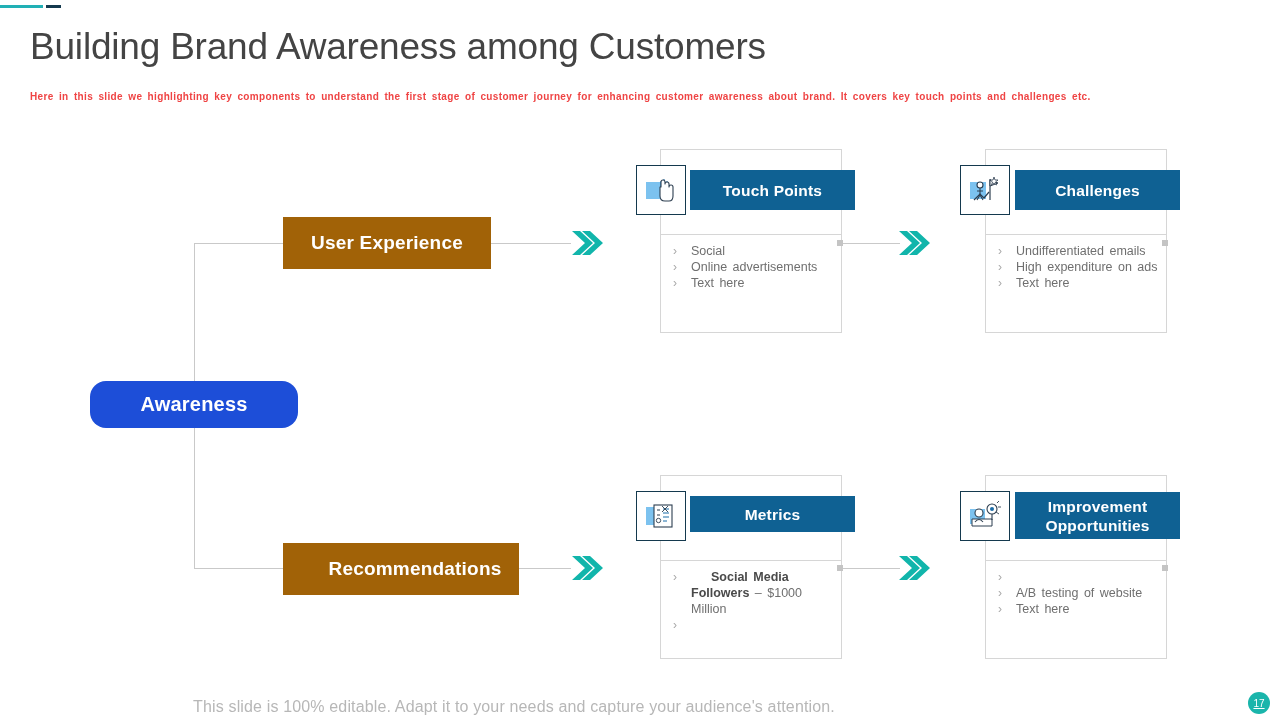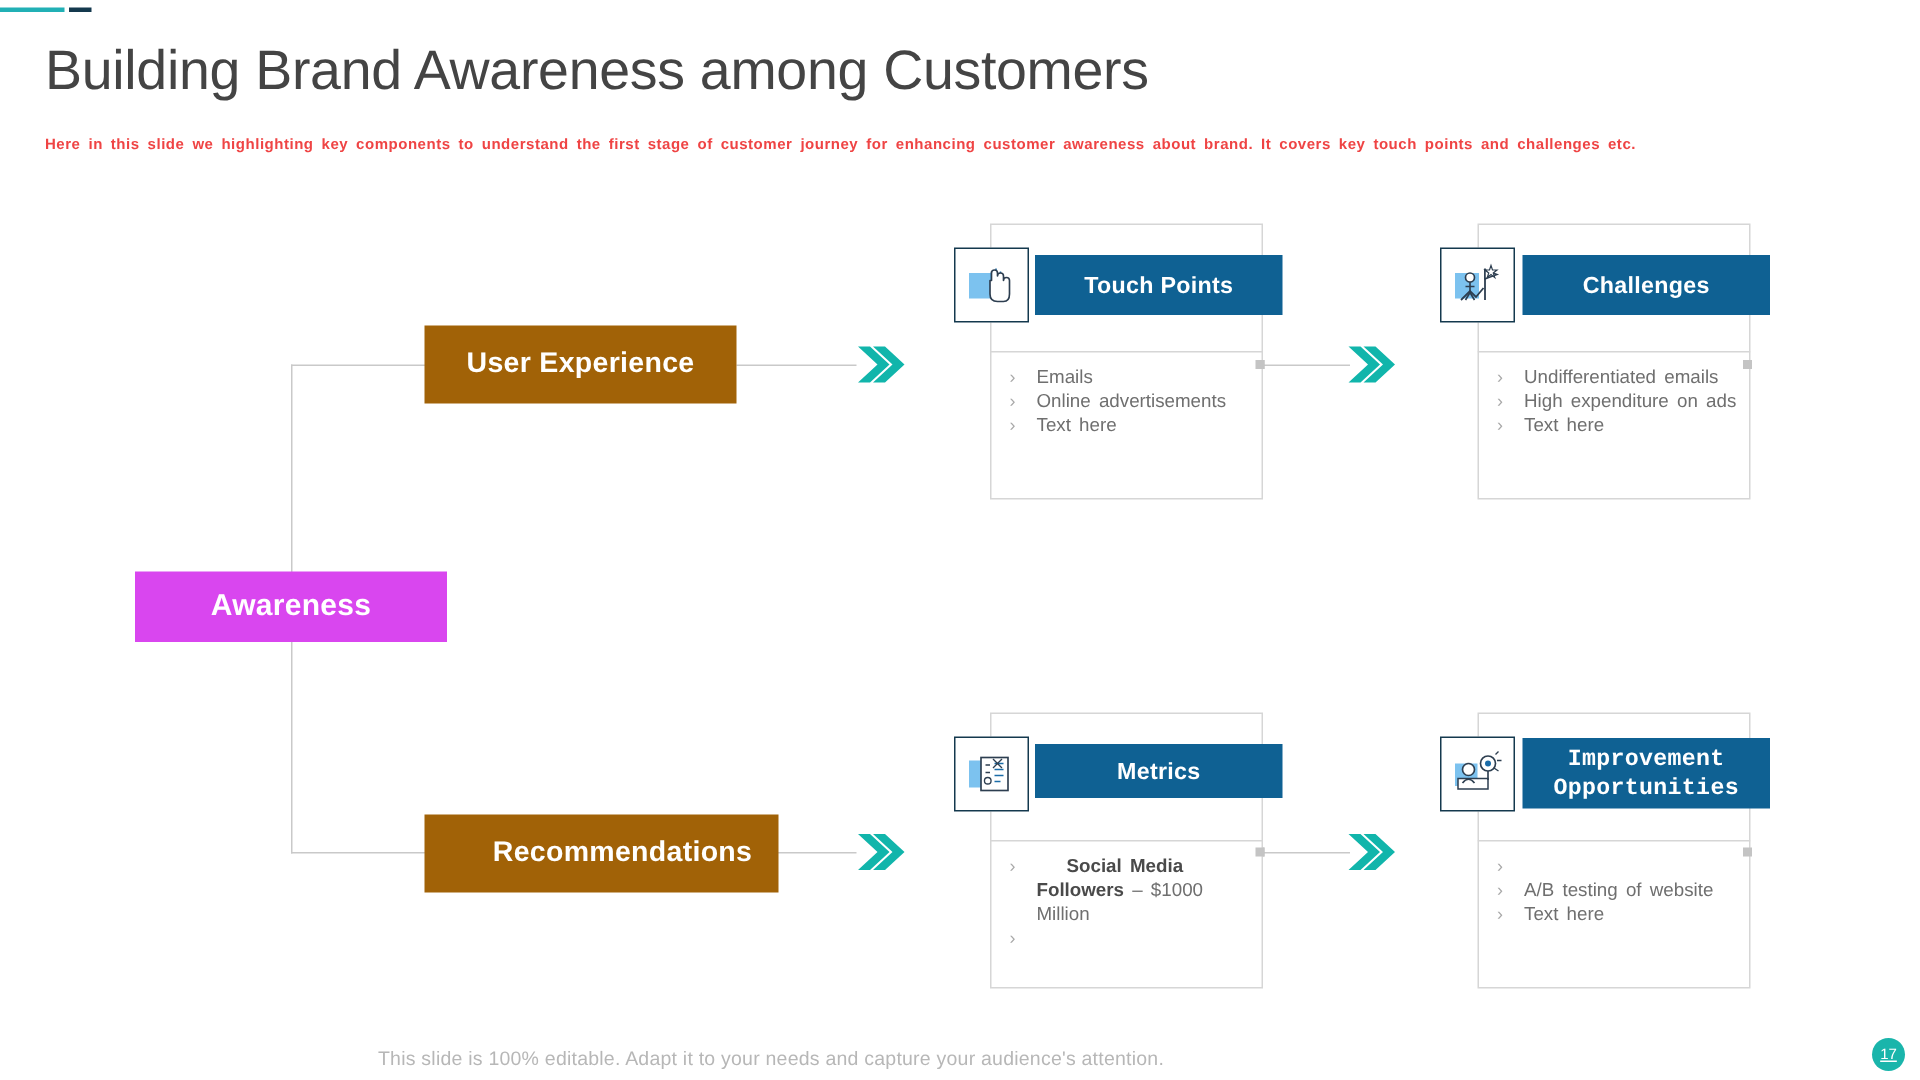--- a/index.html
+++ b/index.html
@@ -57,21 +57,21 @@
   .stage-box {
     position: absolute;
     display: flex;
     align-items: center;
     justify-content: center;
     color: #ffffff;
     font-weight: bold;
     letter-spacing: 0.2px;
   }
   .stage-primary { background: #a16207; }
-  .stage-accent  { background: #d946ef; }
+  .stage-accent  { background: #1d4ed8; border-radius: 16px; }
 
   #box-user-experience {
     left: 283px; top: 217px;
     width: 208px; height: 52px;
     font-size: 19px;
   }
   #box-recommendations {
     left: 283px; top: 543px;
     width: 208px; height: 52px;
     font-size: 19px;
@@ -176,21 +176,21 @@
     background: #c4c4c4;
     border-radius: 50%;
   }
 
   
   .footer-note {
     position: absolute;
     left: 0; top: 698px;
     width: 1028px;
     text-align: center;
-    font-size: 13px;
+    font-size: 16px;
     color: #b7b7b7;
     letter-spacing: 0.15px;
   }
   .page-badge {
     position: absolute;
     right: 10px; top: 692px;
     width: 22px; height: 22px;
     border-radius: 50%;
     background: #1ab5ab;
     color: #ffffff;
@@ -262,21 +262,21 @@
 <div id="box-recommendations" class="stage-box stage-primary">
   <span>Recommendations</span>
 </div>
 
 <div class="card" style="left:0; top:0;">
   <div class="card-outline" style="left:660px; top:149px; width:180px; height:84px;"></div>
   <div class="card-body" style="left:660px; top:234px; width:180px; height:97px;">
     <div class="bullets">
       <div class="bullet-row">
         <span class="bullet-mark">›</span>
-        <span class="bullet-text">Emails</span>
+        <span class="bullet-text">Social</span>
       </div>
       <div class="bullet-row">
         <span class="bullet-mark">›</span>
         <span class="bullet-text">Online advertisements</span>
       </div>
       <div class="bullet-row">
         <span class="bullet-mark">›</span>
         <span class="bullet-text">Text here</span>
       </div>
     </div>
@@ -368,21 +368,21 @@
       <div class="bullet-row">
         <span class="bullet-mark">›</span>
         <span class="bullet-text">A/B testing of website</span>
       </div>
       <div class="bullet-row">
         <span class="bullet-mark">›</span>
         <span class="bullet-text">Text here</span>
       </div>
     </div>
   </div>
-  <div class="card-head" style="left:1015px; top:492px; width:165px; height:47px;font-family:Liberation Mono, monospace;">
+  <div class="card-head" style="left:1015px; top:492px; width:165px; height:47px;">
     <span>Improvement Opportunities</span>
   </div>
   <div class="card-icon" style="left:960px; top:491px;">
     <svg width="34" height="32" viewBox="0 0 34 32">
       <rect x="2" y="9" width="15" height="15" fill="#7cc2ef"></rect>
       <path d="M4 26 L24 26 L24 19 L4 19 Z" fill="#ffffff" stroke="#2d3e50" stroke-width="1"></path>
       <circle cx="11" cy="13" r="4" fill="#ffffff" stroke="#2d3e50" stroke-width="1.1"></circle>
       <path d="M7 22 Q11 17 15 22" stroke="#2d3e50" stroke-width="1.1" fill="none"></path>
       <circle cx="24" cy="9" r="5" fill="#ffffff" stroke="#2d3e50" stroke-width="1.1"></circle>
       <circle cx="24" cy="9" r="2" fill="#1b6ca8"></circle>

